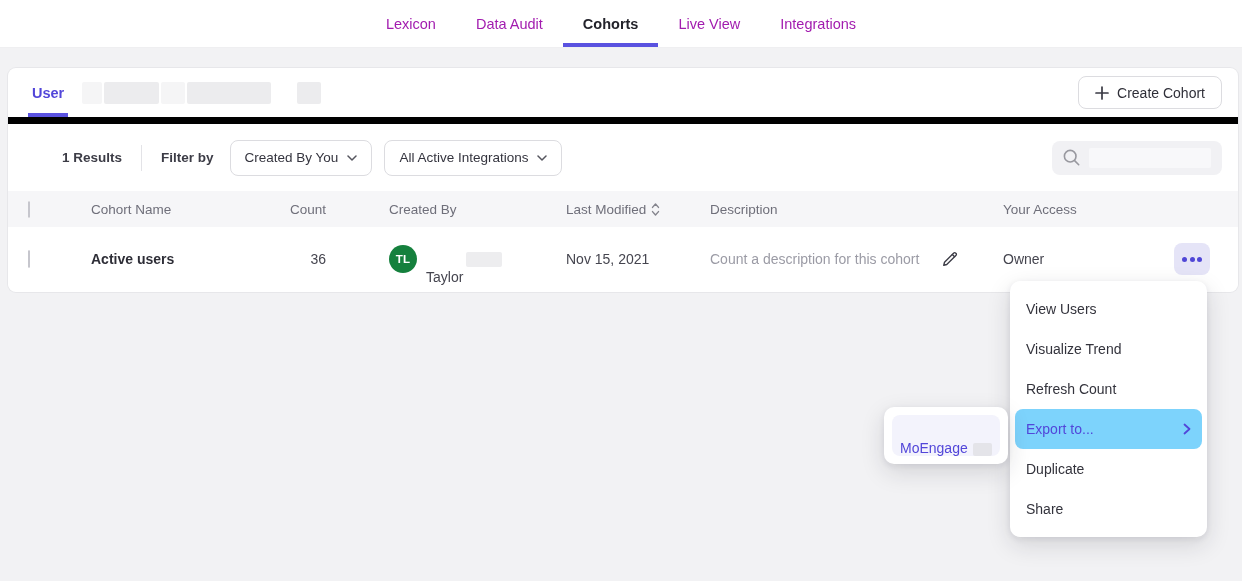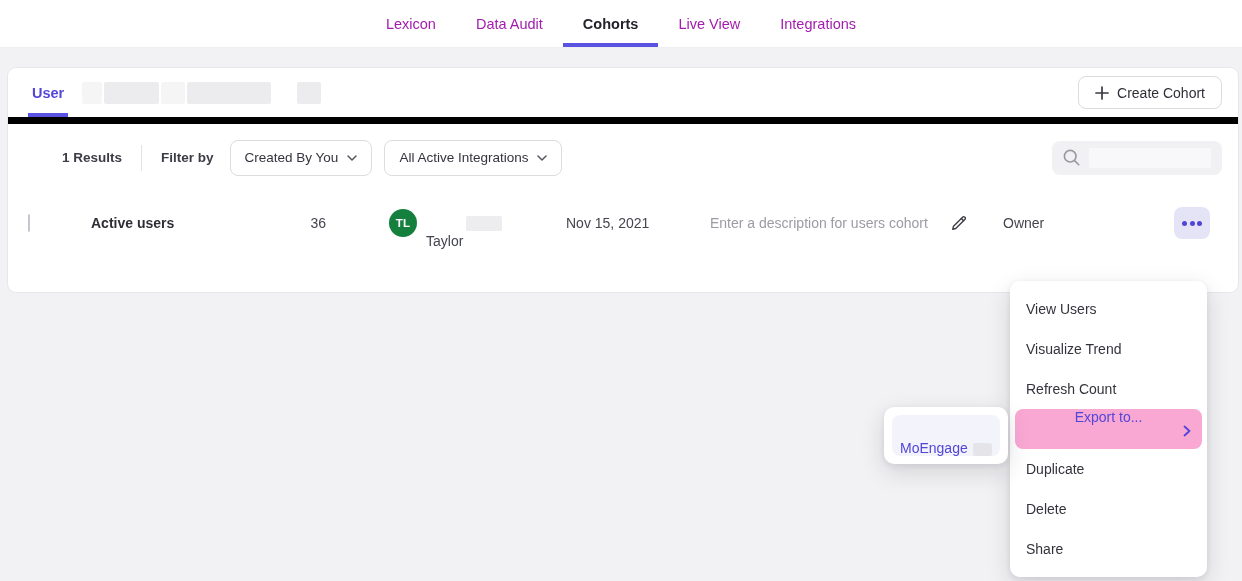--- a/index.html
+++ b/index.html
@@ -123,21 +123,21 @@
     background:#fff; border-radius:10px; padding:8px 0;
     box-shadow:0 2px 6px rgba(25,25,45,0.08), 0 8px 24px rgba(25,25,45,0.14);
     z-index:20;
   }
   .ctx-item {
     height:40px; display:flex; align-items:center; padding:0 16px;
     font-size:14px; color:#33333c; cursor:pointer;
   }
   .ctx-item.highlight {
     margin:0 5px; padding:0 11px; border-radius:8px;
-    background:#f9a8d4; color:#5246d9;flex-direction:column;
+    background:#7dd3fc; color:#5246d9;
   }
   .ctx-item .chev-right { margin-left:auto; display:flex; }
 
   
   .sub-menu {
     position:absolute; left:884px; top:407px; width:124px;
     background:#fff; border-radius:10px; padding:8px;
     box-shadow:0 2px 6px rgba(25,25,45,0.08), 0 8px 24px rgba(25,25,45,0.14);
     z-index:21;
   }
@@ -204,33 +204,51 @@
       <span style="display:flex">
         <svg width="19" height="19" viewBox="0 0 19 19">
             <circle cx="8.2" cy="8.2" r="5.8" fill="none" stroke="#98989f" stroke-width="1.6"></circle>
             <line x1="12.6" y1="12.6" x2="16.7" y2="16.7" stroke="#98989f" stroke-width="1.6" stroke-linecap="round"></line>
           </svg>
       </span>
       <span class="search-redacted"></span>
     </div>
   </div>
 
+  <div class="thead">
+    <div class="cell-check"><span class="checkbox"></span></div>
+    <div>Cohort Name</div>
+    <div class="col-count">Count</div>
+    <div class="col-created">Created By</div>
+    <div class="col-modified">
+      <span>Last Modified</span>
+      <span class="sort-icon">
+        <svg width="9" height="15" viewBox="0 0 9 15">
+            <path d="M1.5 5.4L4.5 2l3 3.4" fill="none" stroke="#84848d" stroke-width="1.4" stroke-linecap="round" stroke-linejoin="round"></path>
+            <path d="M1.5 9.6l3 3.4 3-3.4" fill="none" stroke="#84848d" stroke-width="1.4" stroke-linecap="round" stroke-linejoin="round"></path>
+          </svg>
+      </span>
+    </div>
+    <div class="col-desc">Description</div>
+    <div class="col-access">Your Access</div>
+    <div></div>
+  </div>
 
   <div class="trow">
     <div class="cell-check"><span class="checkbox"></span></div>
     <div class="cohort-name">Active users</div>
     <div class="col-count count-val">36</div>
     <div class="col-created">
       <span class="avatar">TL</span>
       <span class="creator-name">Taylor</span>
       <span class="name-redacted"></span>
     </div>
     <div class="col-modified date-val">Nov 15, 2021</div>
     <div class="col-desc">
-      <span class="desc-placeholder">Enter a description for users cohort</span>
+      <span class="desc-placeholder">Count a description for this cohort</span>
       <span class="pencil">
         <svg width="20" height="20" viewBox="0 0 24 24" fill="none" stroke="#3a3a44" stroke-width="1.6" stroke-linejoin="round" stroke-linecap="round">
             <path d="M4.5 19.5l.9-3.6L16.6 4.7a1.4 1.4 0 012 0l.7.7a1.4 1.4 0 010 2L8.1 18.6l-3.6.9z"></path>
             <path d="M14.8 6.5l2.7 2.7"></path>
           </svg>
       </span>
     </div>
     <div class="col-access access-val">Owner</div>
     <div class="col-actions">
       <button class="more-btn">
@@ -248,21 +266,20 @@
   <div class="ctx-item">Refresh Count</div>
   <div class="ctx-item highlight">
     <span>Export to...</span>
     <span class="chev-right">
       <svg width="8" height="12" viewBox="0 0 8 12">
           <path d="M1.5 1.5L6.5 6l-5 4.5" fill="none" stroke="#5246d9" stroke-width="1.8" stroke-linecap="round" stroke-linejoin="round"></path>
         </svg>
     </span>
   </div>
   <div class="ctx-item">Duplicate</div>
-  <div class="ctx-item">Delete</div>
   <div class="ctx-item">Share</div>
 </div>
 
 <div class="sub-menu">
   <div class="sub-item">
     <span>MoEngage</span>
     <span class="sub-redacted"></span>
   </div>
 </div>
 

